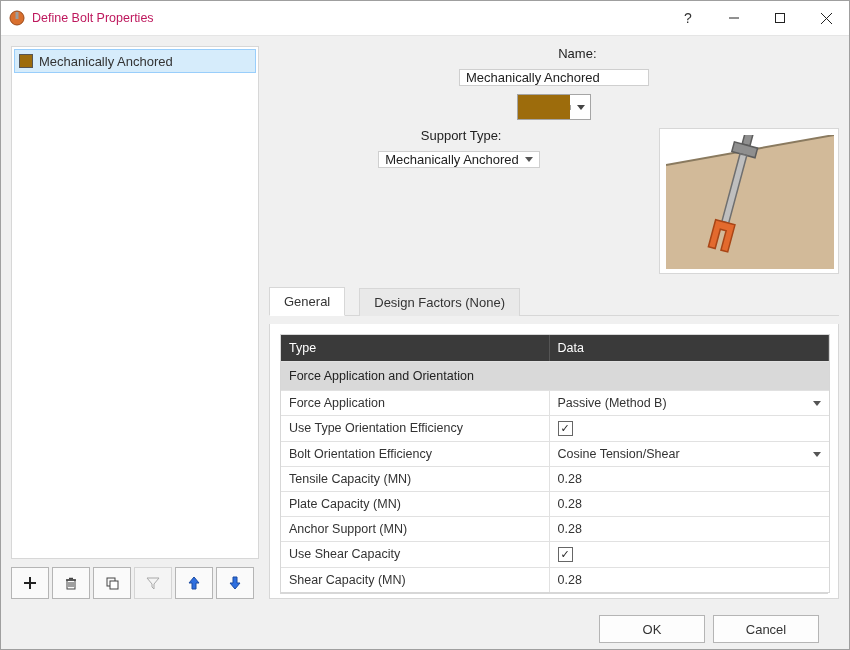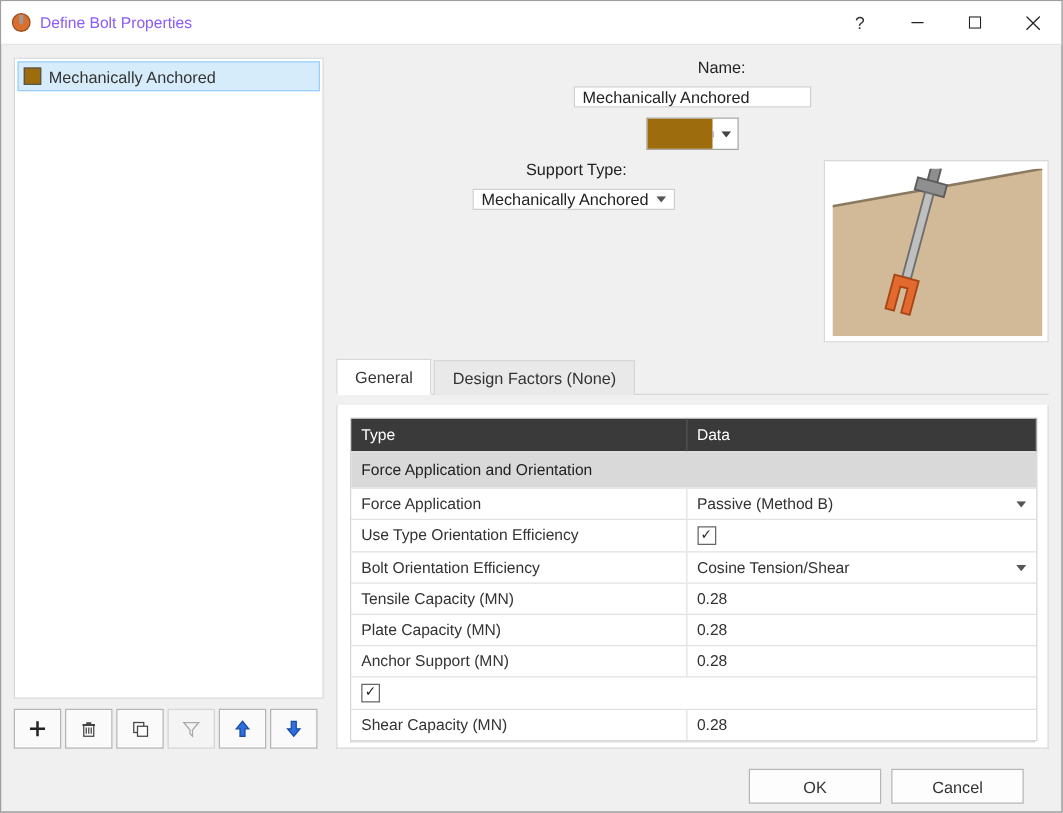--- a/index.html
+++ b/index.html
@@ -22,21 +22,21 @@
     --bolt-plate:#8f8f8f;
     --bolt-plate-stroke:#5c5c5c;
     --bolt-end:#e36a2e;
     --bolt-end-stroke:#a84516;
   }
   html,body{margin:0;padding:0;font-family:"Segoe UI",Arial,sans-serif;font-size:13px;color:var(--text);background:#555;}
   .window{width:850px;height:650px;background:var(--win-bg);border:1px solid #9f9f9f;margin:0 auto;display:flex;flex-direction:column;box-sizing:border-box;}
   
   .titlebar{height:34px;display:flex;align-items:center;padding-left:8px;background:#fff;border-bottom:1px solid #e5e5e5;}
   .titlebar .app-icon{width:16px;height:16px;margin-right:7px;display:flex;align-items:center;justify-content:center;}
-  .titlebar .title{flex:1;font-size:12.5px;color:#8b5cf6;}
+  .titlebar .title{flex:1;font-size:12.5px;color:#be185d;}
   .titlebar .ctrl{width:46px;height:100%;display:flex;align-items:center;justify-content:center;color:#333;}
   .titlebar .help{width:46px;height:100%;display:flex;align-items:center;justify-content:center;font-size:14px;color:#333;}
   
   .body{flex:1;display:flex;padding:10px;gap:10px;min-height:0;}
   .left-panel{width:248px;display:flex;flex-direction:column;gap:8px;}
   .list{flex:1;background:#fff;border:1px solid var(--border);padding:2px;overflow:auto;}
   .list-item{display:flex;align-items:center;gap:6px;height:18px;padding:2px 4px;border:1px solid transparent;}
   .list-item.selected{background:var(--selected);border:1px solid var(--selected-border);}
   .color-chip{width:12px;height:12px;border:1px solid #555;background:var(--brand);flex:0 0 auto;}
   .list-toolbar{display:flex;gap:3px;}
@@ -52,21 +52,21 @@
   .select{height:26px;border:1px solid #cfcfcf;background:#fff;padding:0 6px;font:inherit;color:#222;display:flex;align-items:center;justify-content:space-between;gap:6px;}
   .select .caret{font-size:10px;color:#555;}
   .color-select{width:72px;height:24px;border:1px solid #a5a5a5;background:#fff;display:flex;align-items:center;}
   .color-swatch{width:52px;height:100%;background:var(--brand);}
   .color-drop{flex:1;display:flex;align-items:center;justify-content:center;border-left:1px solid #a5a5a5;}
   .top-two{display:flex;gap:10px;align-items:flex-start;}
   .top-left{flex:1;display:flex;flex-direction:column;gap:10px;}
   .preview{width:180px;height:146px;border:1px solid var(--border);padding:6px;background:#fff;box-sizing:border-box;}
   
   .tabs{display:flex;align-items:flex-end;margin-top:4px;border-bottom:1px solid var(--border);}
-  .tab{padding:6px 14px;border:1px solid var(--border);border-bottom:none;background:var(--tab-inactive);margin-right:2px;position:relative;top:1px;}
+  .tab{padding:6px 14px;border:1px solid var(--border);border-bottom:none;background:var(--tab-inactive);margin-right:14px;position:relative;top:1px;}
   .tab.active{background:var(--tab-active);border-bottom:1px solid #fff;}
   
   .panel{flex:1;border:1px solid var(--border);border-top:none;background:var(--tab-active);padding:10px;display:flex;flex-direction:column;min-height:0;}
   .grid{border:1px solid var(--border);border-collapse:collapse;width:100%;font-size:12.5px;}
   .grid .hdr{display:flex;background:var(--header-dark);color:#fff;}
   .grid .hdr .cell{padding:6px 8px;border-right:1px solid #555;}
   .grid .section{background:var(--header-light);color:#222;font-size:12.5px;}
   .grid .row2{display:flex;border-top:1px solid #e1e1e1;}
   .grid .cell{box-sizing:border-box;}
   .grid .c1{width:49%;padding:5px 8px;border-right:1px solid #e1e1e1;}
@@ -265,20 +265,21 @@
           </div>
 
           <div class="row2">
             <div class="cell c1">Anchor Support (MN)</div>
             <div class="cell c2">
               <span>0.28</span>
             </div>
           </div>
 
           <div class="row2">
+            <div class="cell c1">Use Shear Capacity</div>
             <div class="cell c2">
               <span class="check">✓</span>
             </div>
           </div>
 
           <div class="row2">
             <div class="cell c1">Shear Capacity (MN)</div>
             <div class="cell c2">
               <span>0.28</span>
             </div>

